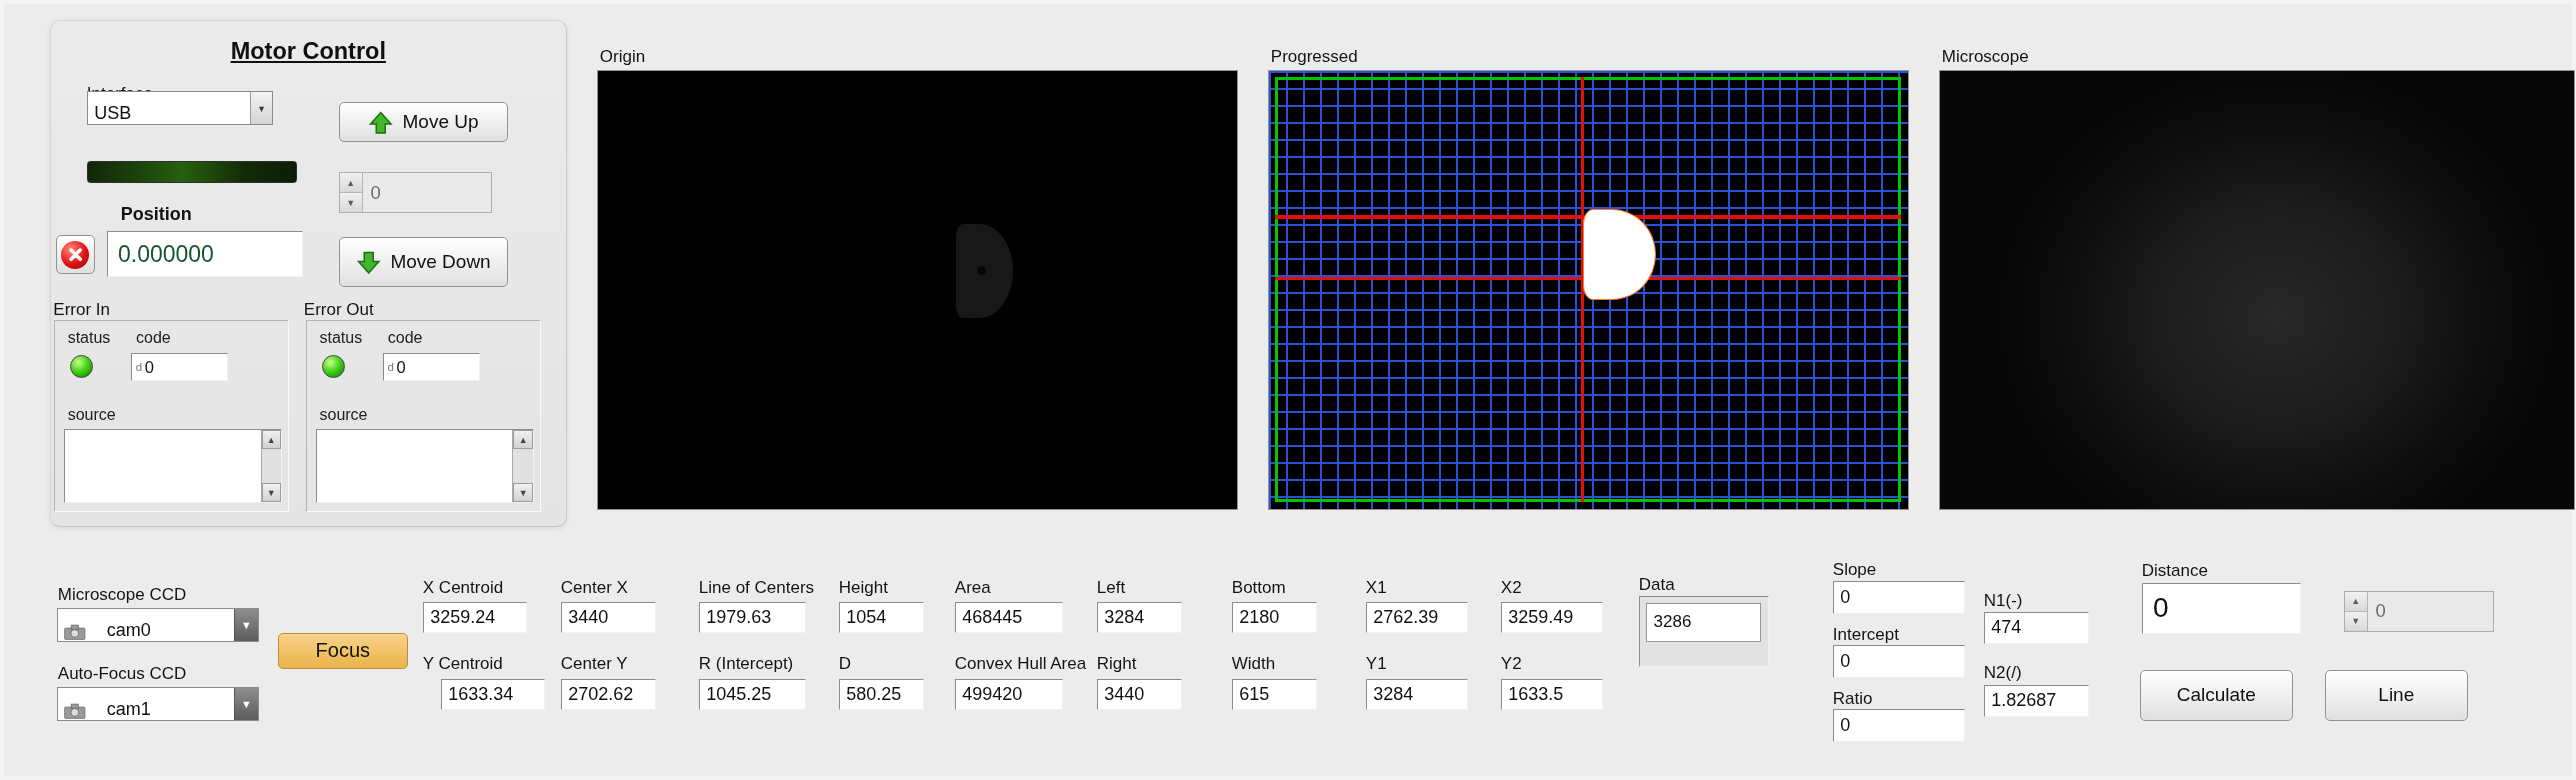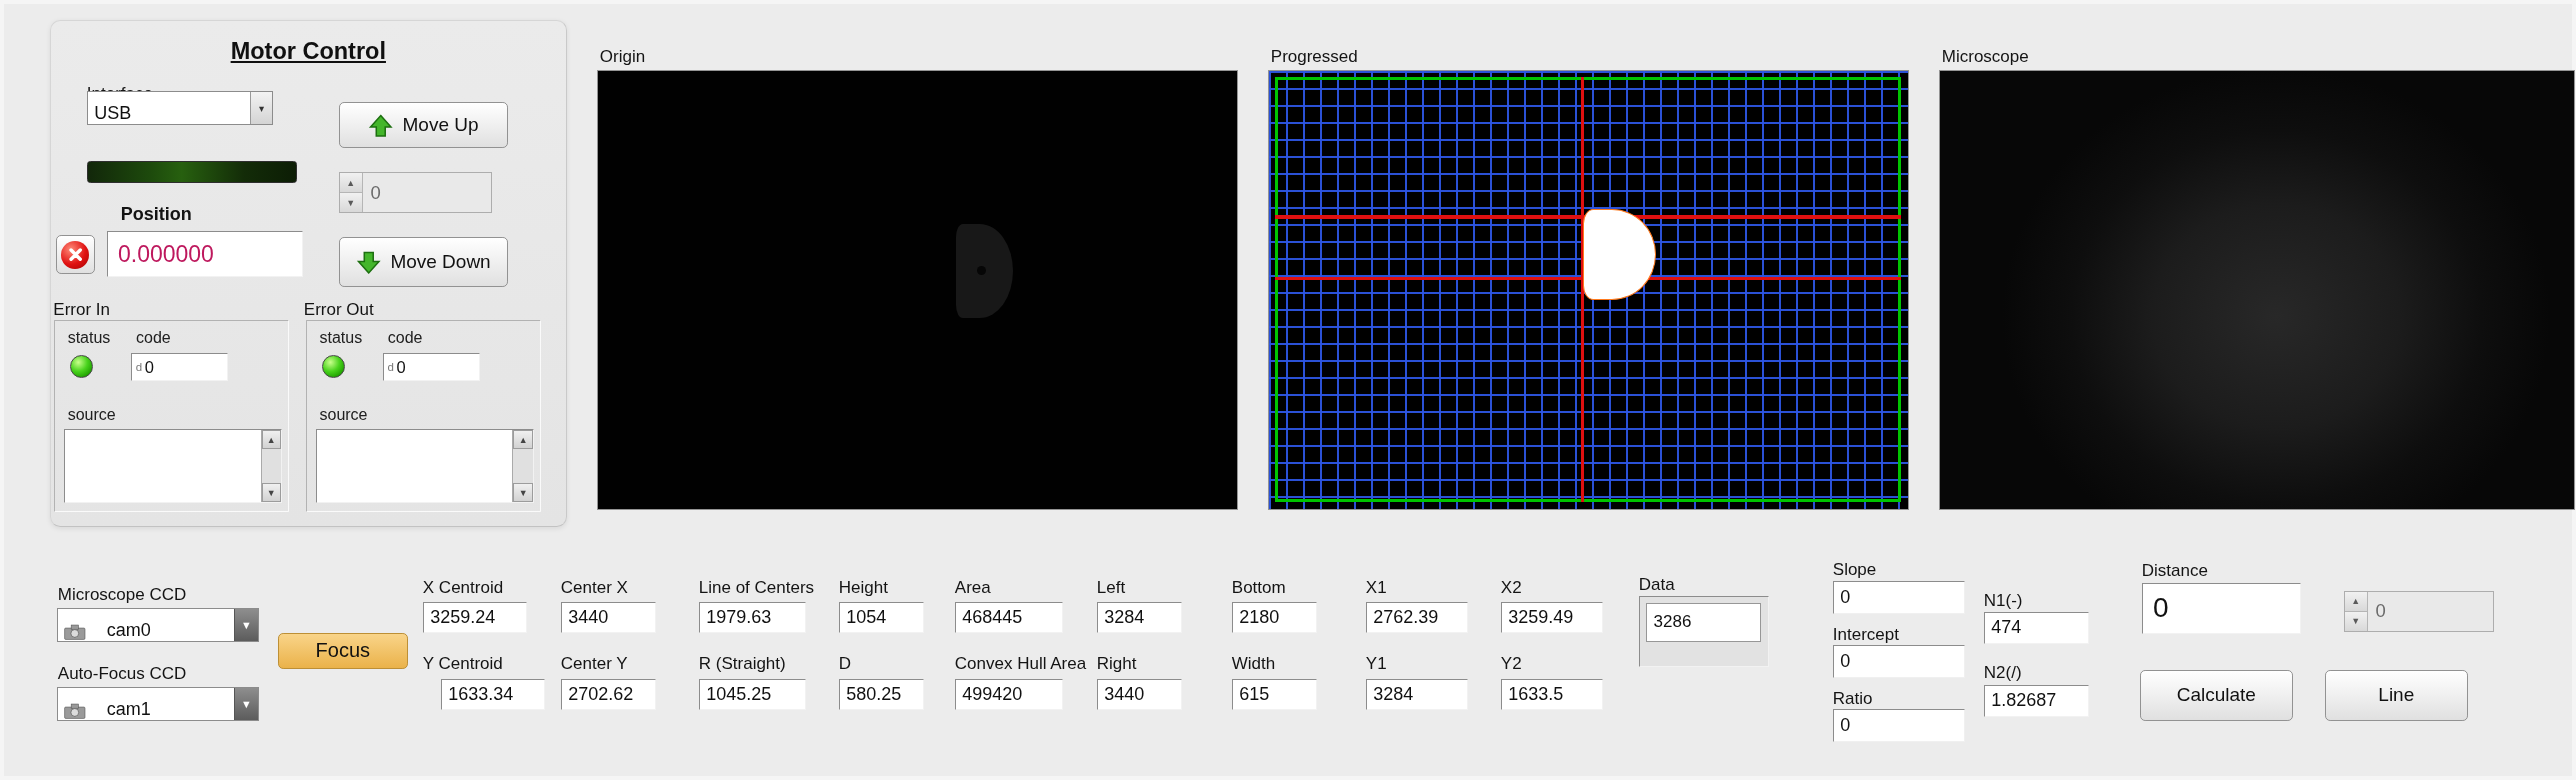--- a/index.html
+++ b/index.html
@@ -65,23 +65,23 @@
     <div class="blbl abs" style="left:70px;top:183px">Position</div>
 
     <div class="btn abs" style="left:5.1px;top:214px;width:39px;height:39px">
       <span class="stop-circle">
         <svg width="15.3" height="15.3" viewBox="0 0 20 20">
             <path d="M4 4 L16 16 M16 4 L4 16" stroke="#fff" stroke-width="4.5" stroke-linecap="round"></path>
           </svg>
       </span>
     </div>
 
-    <div class="sunken abs" style="left:56px;top:210px;width:196px;height:46px;display:flex;align-items:center;padding-left:10.2px;font-size:23px;color:#be185d">0.000000</div>
-
-    <div class="btn abs" style="left:288px;top:81px;width:169px;height:46px">
+    <div class="sunken abs" style="left:56px;top:210px;width:196px;height:46px;display:flex;align-items:center;padding-left:10.2px;font-size:23px;color:#14532d">0.000000</div>
+
+    <div class="btn abs" style="left:288px;top:81px;width:169px;height:40px">
       <span style="display:flex">
         <svg width="25.5" height="25.5" viewBox="0 0 20 20">
             <path d="M10 2 L18 11 L13.5 11 L13.5 18 L6.5 18 L6.5 11 L2 11 Z" fill="#44b62b" stroke="#1d6f10" stroke-width="1.2"></path>
           </svg>
       </span>
       <span>Move Up</span>
     </div>
 
     <div class="spinner abs" style="left:288px;top:151px;width:153px;height:41px">
       <div class="spin-col">
@@ -202,21 +202,21 @@
   <div class="sunken ind abs" style="left:1228px;top:598px;width:85px">2180</div>
   <div class="lbl abs" style="left:1362px;top:574px">X1</div>
   <div class="sunken ind abs" style="left:1362px;top:598px;width:102px">2762.39</div>
   <div class="lbl abs" style="left:1497px;top:574px">X2</div>
   <div class="sunken ind abs" style="left:1497px;top:598px;width:102px">3259.49</div>
 
   <div class="lbl abs" style="left:419px;top:650px">Y Centroid</div>
   <div class="sunken ind abs" style="left:437px;top:675px;width:104px">1633.34</div>
   <div class="lbl abs" style="left:557px;top:650px">Center Y</div>
   <div class="sunken ind abs" style="left:557px;top:675px;width:95px">2702.62</div>
-  <div class="lbl abs" style="left:695px;top:650px">R (Straight)</div>
+  <div class="lbl abs" style="left:695px;top:650px">R (Intercept)</div>
   <div class="sunken ind abs" style="left:695px;top:675px;width:107px">1045.25</div>
   <div class="lbl abs" style="left:835px;top:650px">D</div>
   <div class="sunken ind abs" style="left:835px;top:675px;width:85px">580.25</div>
   <div class="lbl abs" style="left:951px;top:650px">Convex Hull Area</div>
   <div class="sunken ind abs" style="left:951px;top:675px;width:108px">499420</div>
   <div class="lbl abs" style="left:1093px;top:650px">Right</div>
   <div class="sunken ind abs" style="left:1093px;top:675px;width:85px">3440</div>
   <div class="lbl abs" style="left:1228px;top:650px">Width</div>
   <div class="sunken ind abs" style="left:1228px;top:675px;width:85px">615</div>
   <div class="lbl abs" style="left:1362px;top:650px">Y1</div>

